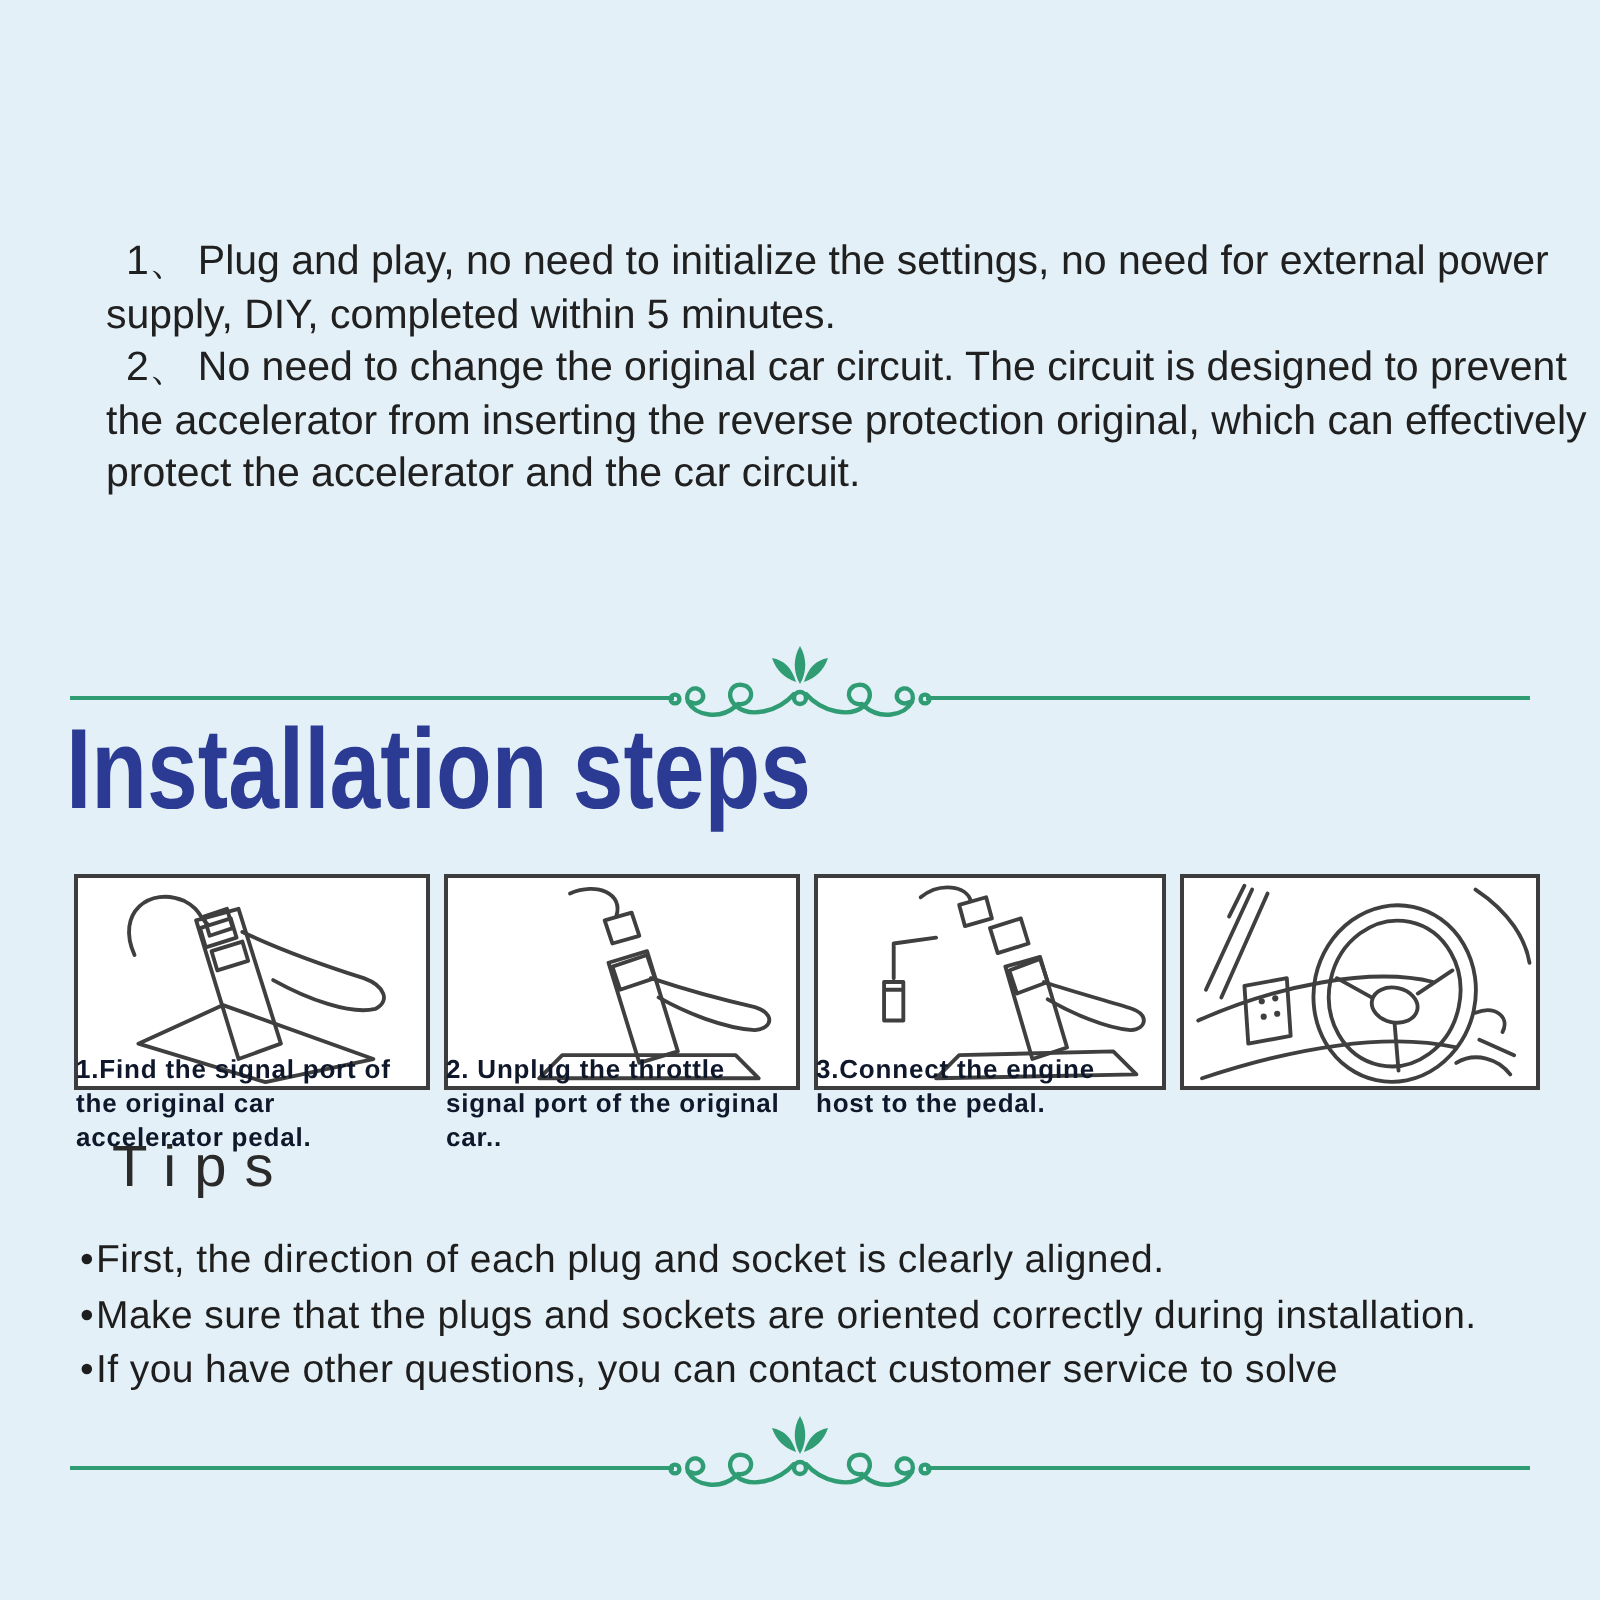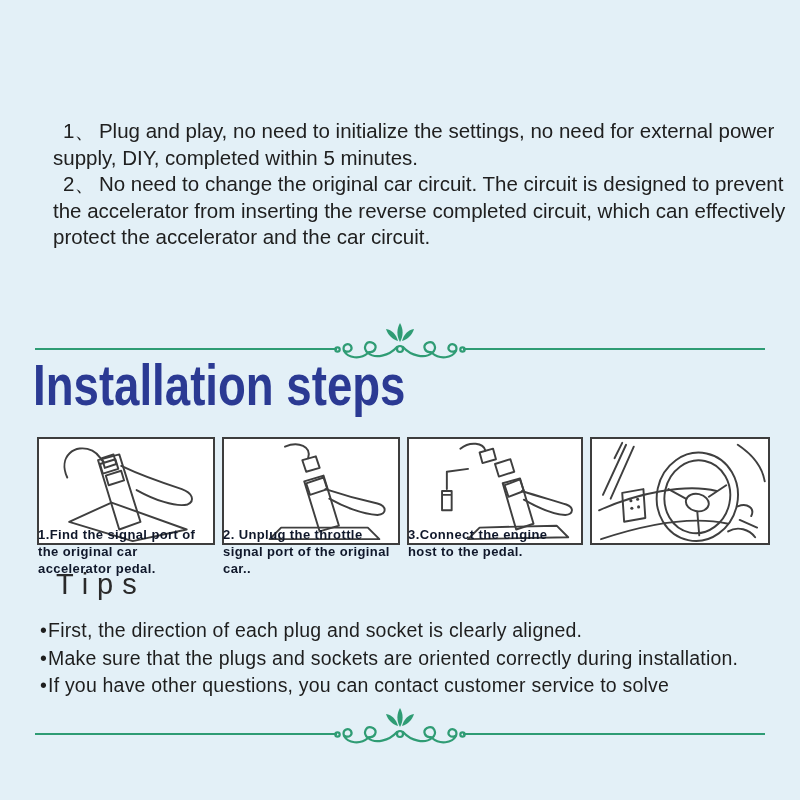--- a/index.html
+++ b/index.html
@@ -47,21 +47,21 @@
   .green-fill{fill:#2f9c74;stroke:none;}
 </style>
 </head>
 <body>
 
 <div class="page">
 
 
   <div class="func-list">
     <p><span class="num">1、</span><span>Plug and play, no need to initialize the settings, no need for external power supply, DIY, completed within 5 minutes.</span></p>
-    <p><span class="num">2、</span><span>No need to change the original car circuit. The circuit is designed to prevent the accelerator from inserting the reverse completed circuit, which can effectively protect the accelerator and the car circuit.</span></p>
+    <p><span class="num">2、</span><span>No need to change the original car circuit. The circuit is designed to prevent the accelerator from inserting the reverse protection original, which can effectively protect the accelerator and the car circuit.</span></p>
   </div>
 
   <div class="rule" style="left:35px;width:302px;top:348px;"></div>
   <div class="rule" style="left:463px;width:302px;top:348px;"></div>
   <svg class="flourish" style="top:320px;" viewBox="0 0 150 44">
     <path class="green-fill" d="M75,3 C71.5,9 71.5,16 75,22 C78.5,16 78.5,9 75,3 Z"></path>
     <path class="green-fill" d="M61,9 C63,15 67,19 73,21 C71,14 67,10 61,9 Z"></path>
     <path class="green-fill" d="M89,9 C87,15 83,19 77,21 C79,14 83,10 89,9 Z"></path>
     <circle class="green-stroke" cx="75" cy="29" r="3"></circle>
     <path class="green-stroke" d="M72,27 C64,36 50,39 43,33 C37,28 41,20 48,23 C53,26 50,33 44,32"></path>

